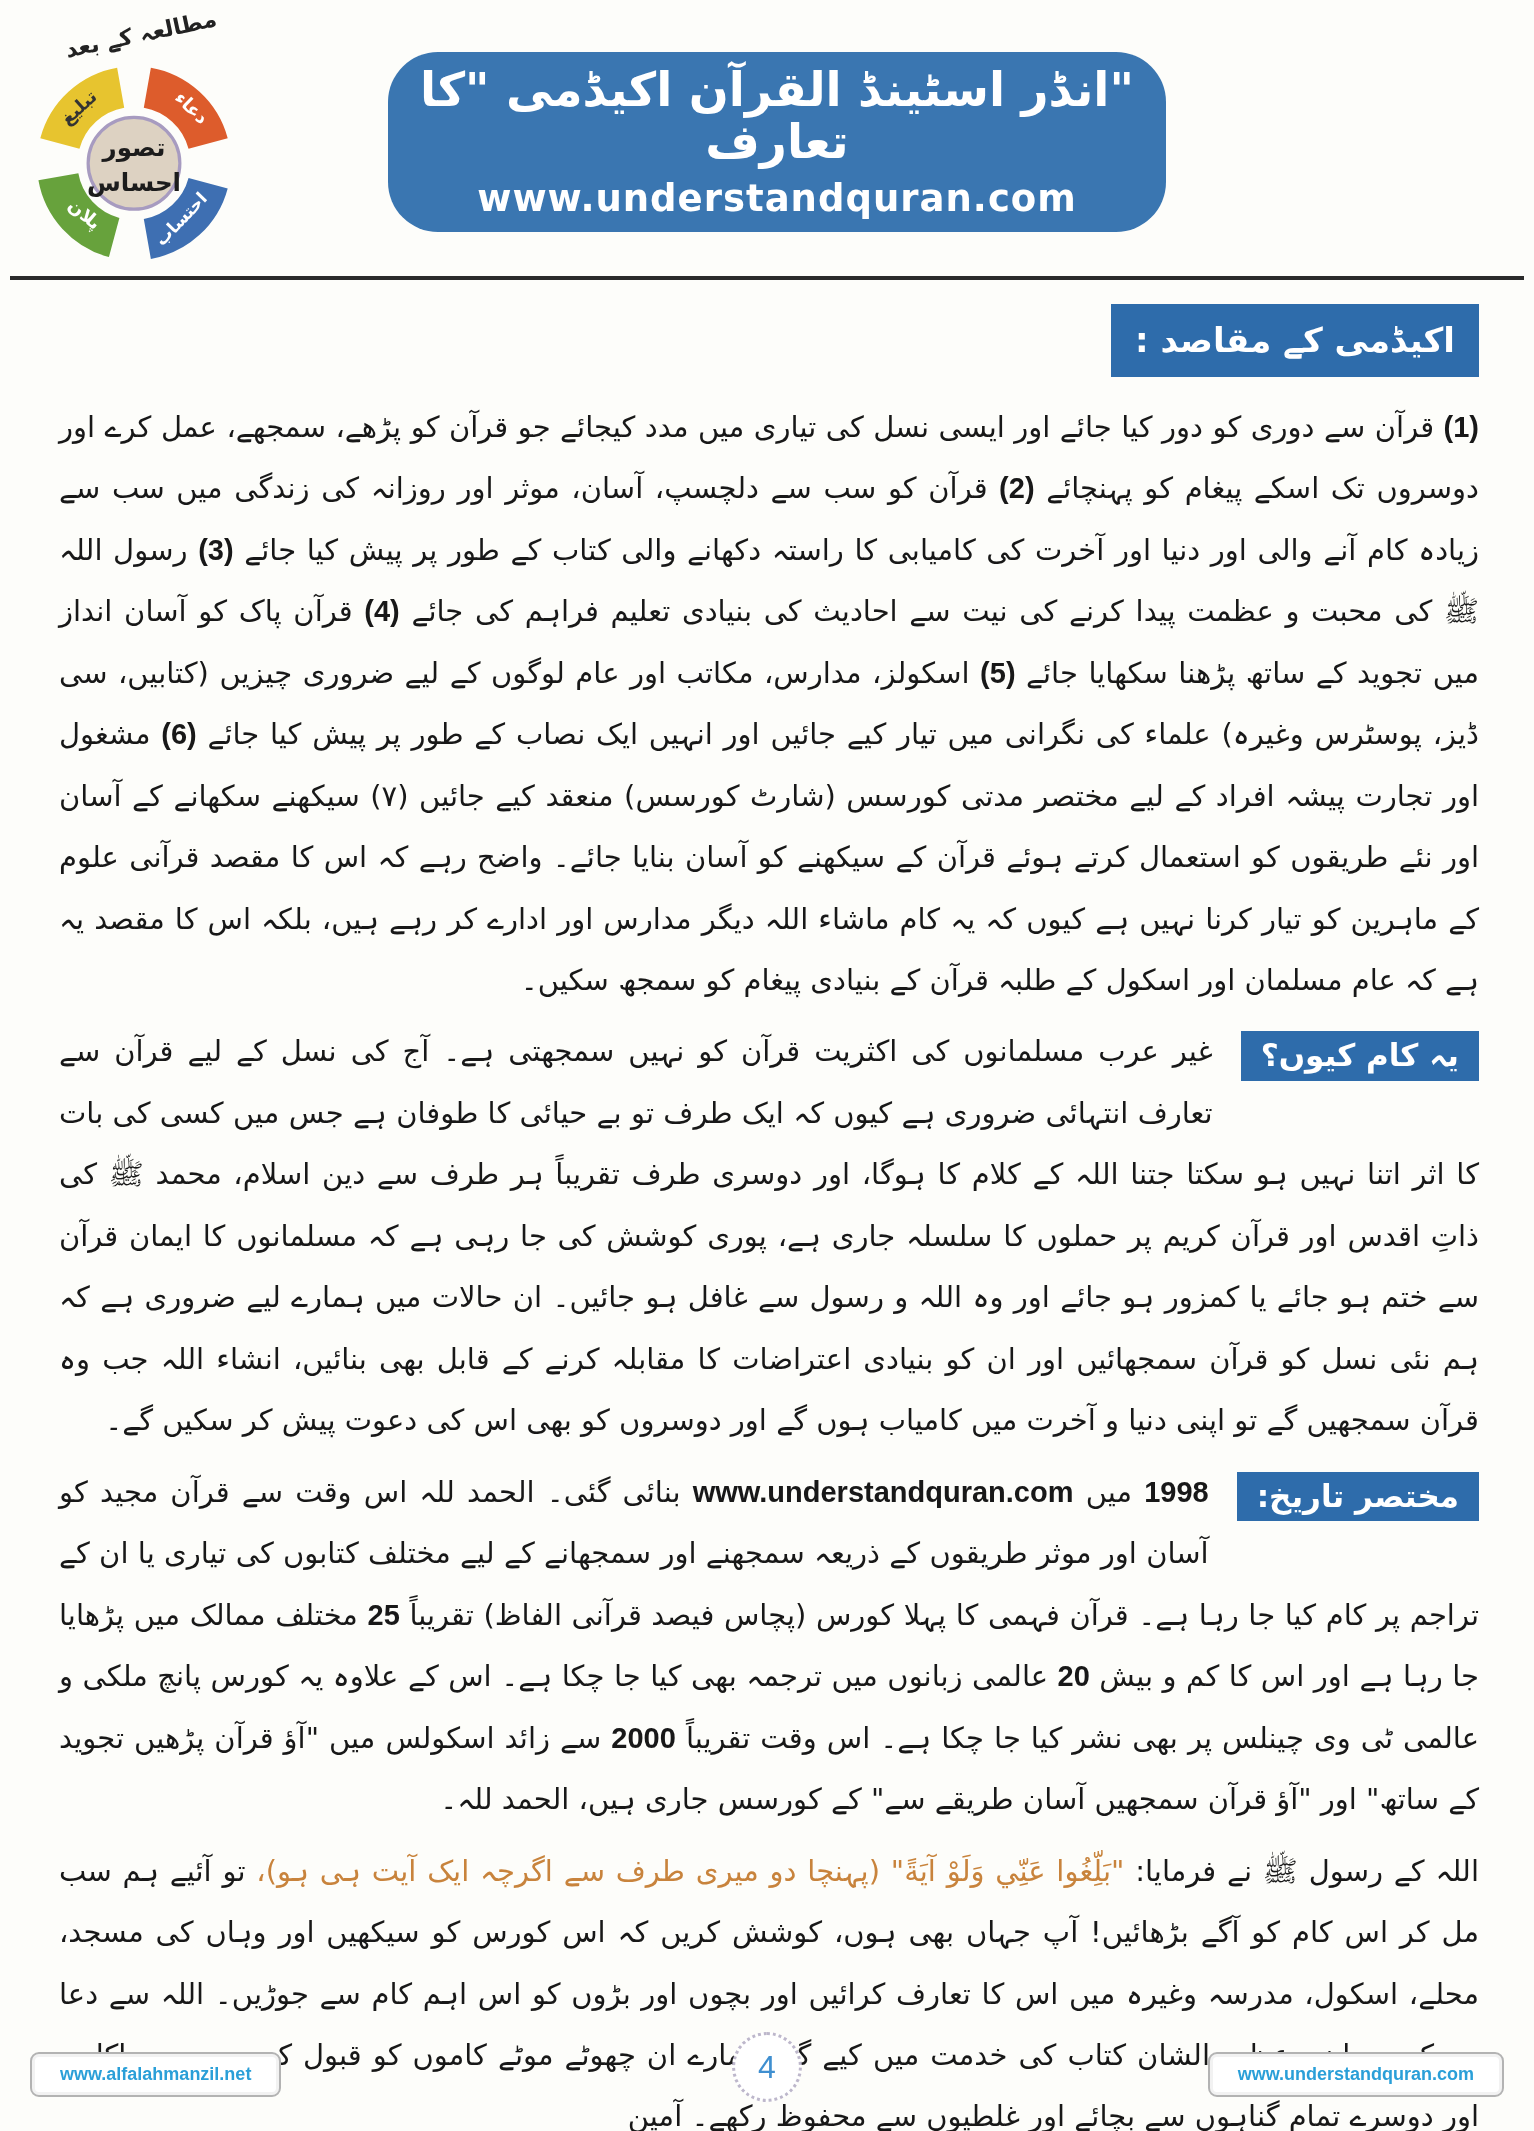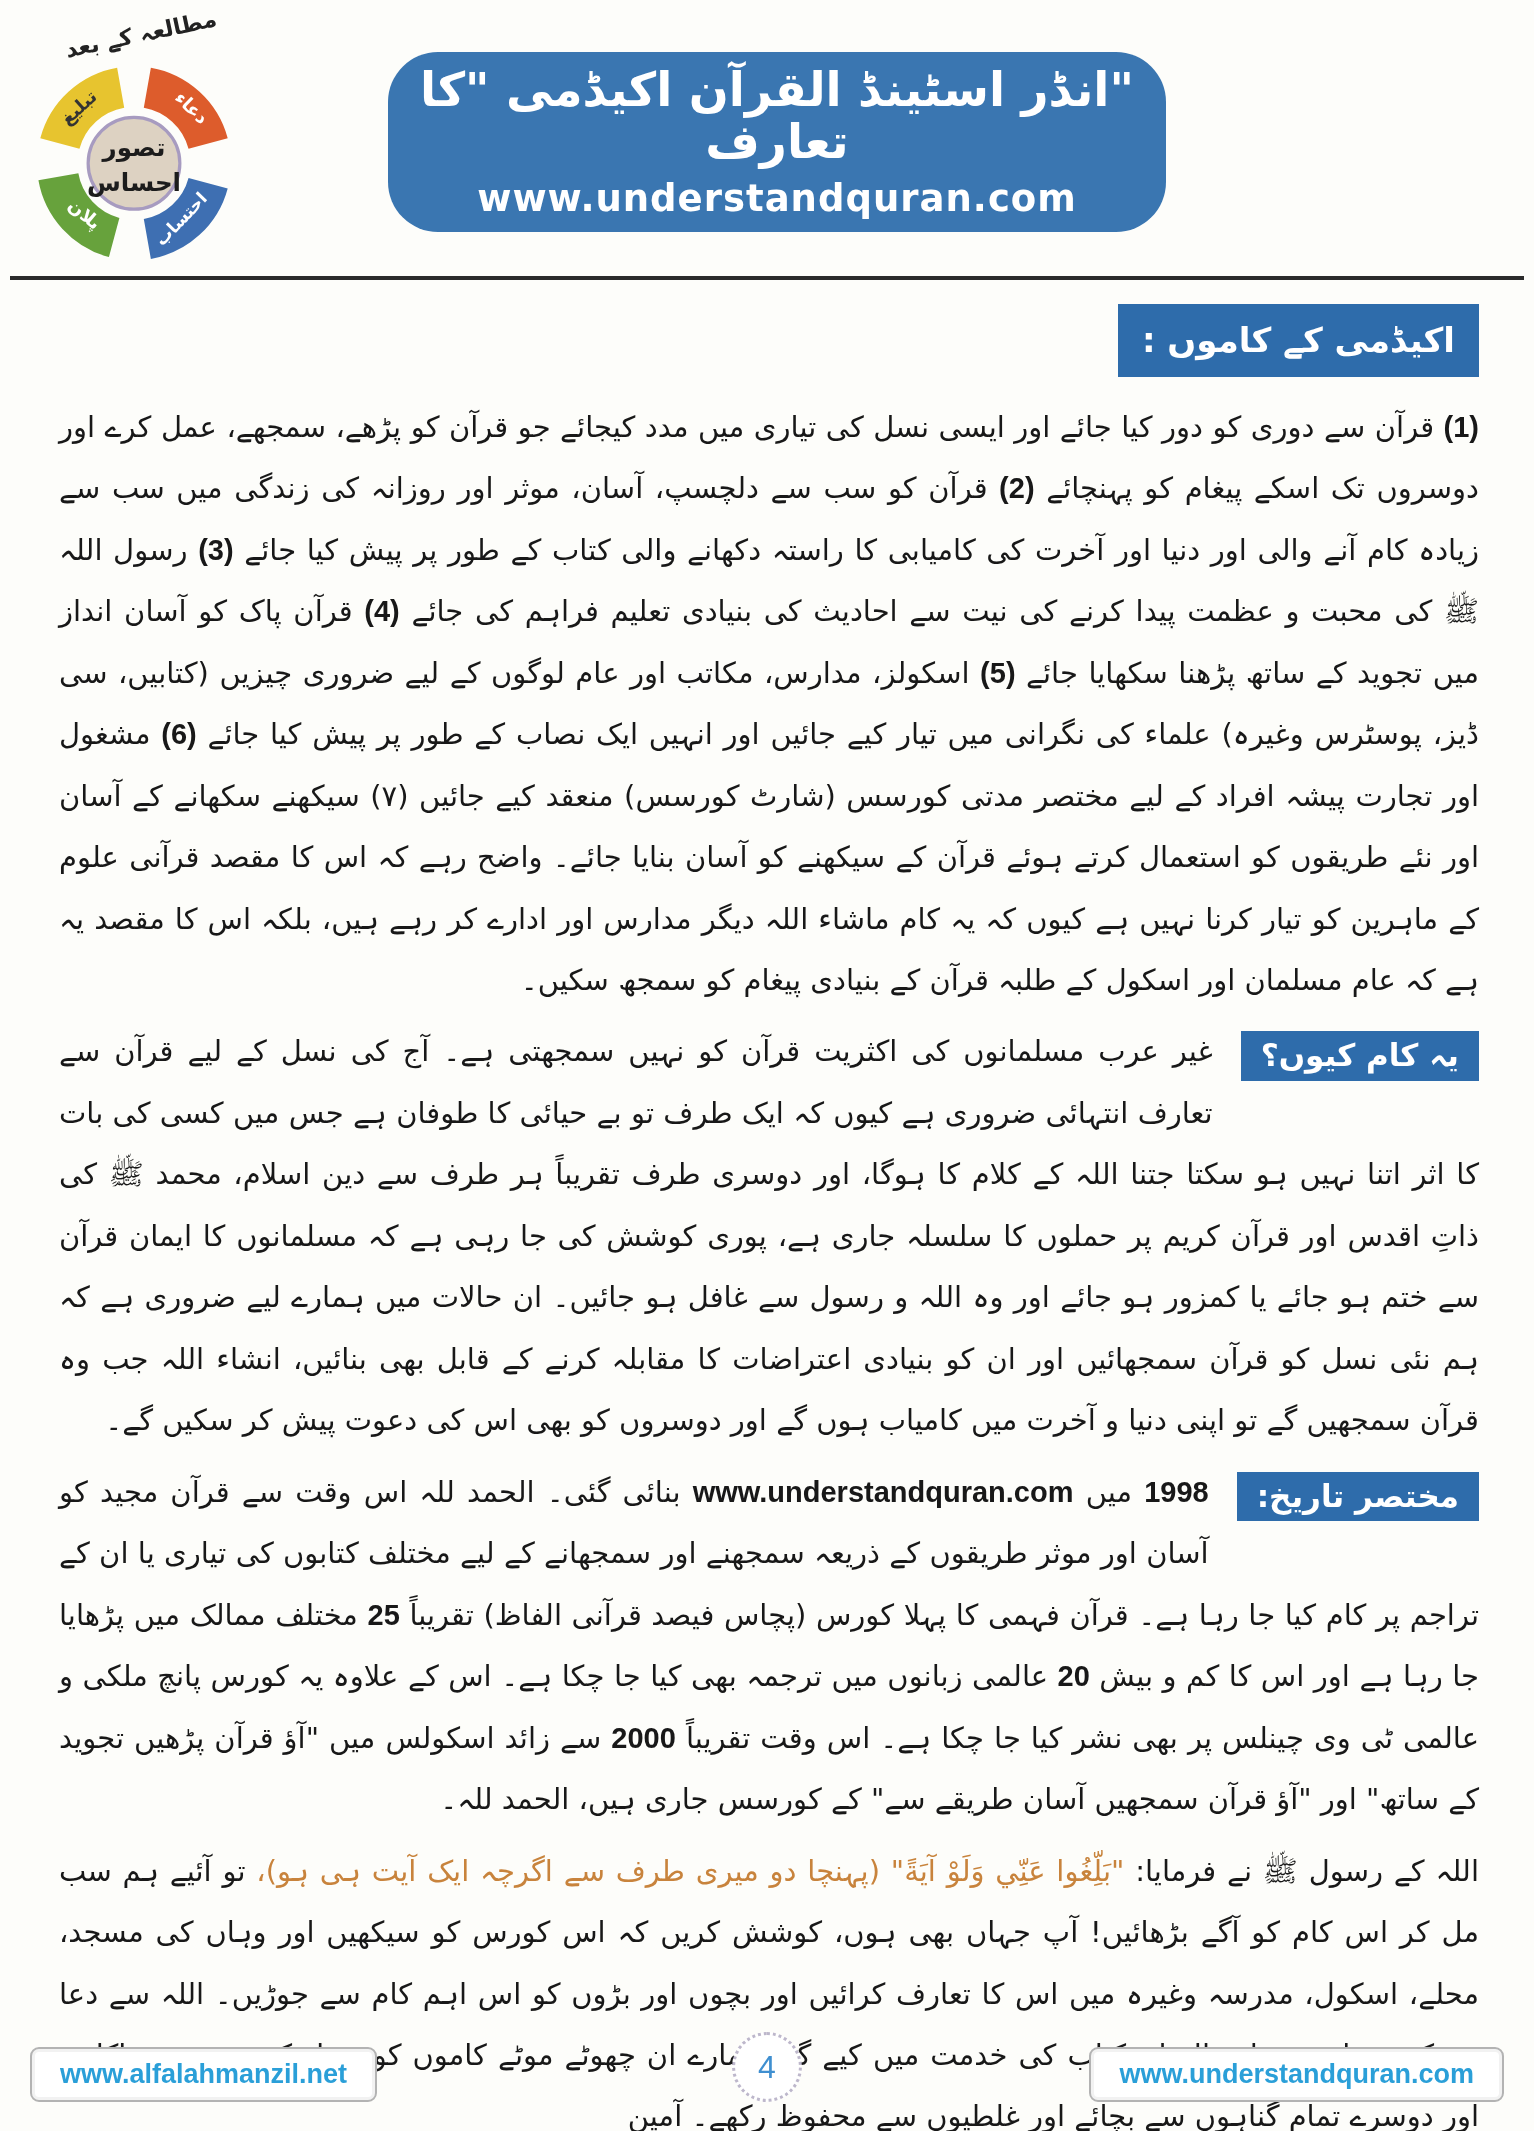--- a/index.html
+++ b/index.html
@@ -33,21 +33,21 @@
   .run-num{font-weight:bold;font-family:"Liberation Sans",sans-serif;}
   .run-bold{font-weight:normal;}
   .run-hadith{color:#c8833c;font-weight:normal;}
   
   .footer{
     position:absolute;left:0;right:0;bottom:22px;height:70px;
     display:flex;align-items:center;justify-content:space-between;padding:0 30px;
   }
   .f-box{
     border:2px solid #b3b3b3;border-radius:9px;padding:10px 28px;
-    color:#2a9fd8;font-weight:bold;font-size:27px;background:#fff;
+    color:#2a9fd8;font-weight:bold;font-size:18px;background:#fff;
     box-shadow:inset 0 0 0 3px #f2f2f2;direction:ltr;
     font-family:"Liberation Sans",sans-serif;
   }
   .page-num{
     position:absolute;left:50%;top:50%;transform:translate(-50%,-60%);
     width:64px;height:64px;border-radius:50%;border:3px dotted #bdb7cb;
     display:flex;align-items:center;justify-content:center;
     color:#3f8fd0;font-size:32px;background:#fff;
     font-family:"Liberation Sans",sans-serif;
   }
@@ -82,21 +82,21 @@
     <div class="banner">
       <div class="banner-title">"انڈر اسٹینڈ القرآن اکیڈمی "کا تعارف</div>
       <div class="banner-url">www.understandquran.com</div>
     </div>
   </div>
 
   <hr class="divider">
 
   <div class="main">
 
-    <div class="h-box h-block">اکیڈمی کے کاموں :</div>
+    <div class="h-box h-block">اکیڈمی کے مقاصد :</div>
 
     <p class="para"><span class="run-num">(1)</span><span> قرآن سے دوری کو دور کیا جائے اور ایسی نسل کی تیاری میں مدد کیجائے جو قرآن کو پڑھے، سمجھے، عمل کرے اور دوسروں تک اسکے پیغام کو پہنچائے </span><span class="run-num">(2)</span><span> قرآن کو سب سے دلچسپ، آسان، موثر اور روزانہ کی زندگی میں سب سے زیادہ کام آنے والی اور دنیا اور آخرت کی کامیابی کا راستہ دکھانے والی کتاب کے طور پر پیش کیا جائے </span><span class="run-num">(3)</span><span> رسول اللہ ﷺ کی محبت و عظمت پیدا کرنے کی نیت سے احادیث کی بنیادی تعلیم فراہم کی جائے </span><span class="run-num">(4)</span><span> قرآن پاک کو آسان انداز میں تجوید کے ساتھ پڑھنا سکھایا جائے </span><span class="run-num">(5)</span><span> اسکولز، مدارس، مکاتب اور عام لوگوں کے لیے ضروری چیزیں (کتابیں، سی ڈیز، پوسٹرس وغیرہ) علماء کی نگرانی میں تیار کیے جائیں اور انہیں ایک نصاب کے طور پر پیش کیا جائے </span><span class="run-num">(6)</span><span> مشغول اور تجارت پیشہ افراد کے لیے مختصر مدتی کورسس (شارٹ کورسس) منعقد کیے جائیں (۷) سیکھنے سکھانے کے آسان اور نئے طریقوں کو استعمال کرتے ہوئے قرآن کے سیکھنے کو آسان بنایا جائے۔ واضح رہے کہ اس کا مقصد قرآنی علوم کے ماہرین کو تیار کرنا نہیں ہے کیوں کہ یہ کام ماشاء اللہ دیگر مدارس اور ادارے کر رہے ہیں، بلکہ اس کا مقصد یہ ہے کہ عام مسلمان اور اسکول کے طلبہ قرآن کے بنیادی پیغام کو سمجھ سکیں۔</span></p>
 
     <p class="para"><span class="h-box h-float">یہ کام کیوں؟</span><span>غیر عرب مسلمانوں کی اکثریت قرآن کو نہیں سمجھتی ہے۔ آج کی نسل کے لیے قرآن سے تعارف انتہائی ضروری ہے کیوں کہ ایک طرف تو بے حیائی کا طوفان ہے جس میں کسی کی بات کا اثر اتنا نہیں ہو سکتا جتنا اللہ کے کلام کا ہوگا، اور دوسری طرف تقریباً ہر طرف سے دین اسلام، محمد ﷺ کی ذاتِ اقدس اور قرآن کریم پر حملوں کا سلسلہ جاری ہے، پوری کوشش کی جا رہی ہے کہ مسلمانوں کا ایمان قرآن سے ختم ہو جائے یا کمزور ہو جائے اور وہ اللہ و رسول سے غافل ہو جائیں۔ ان حالات میں ہمارے لیے ضروری ہے کہ ہم نئی نسل کو قرآن سمجھائیں اور ان کو بنیادی اعتراضات کا مقابلہ کرنے کے قابل بھی بنائیں، انشاء اللہ جب وہ قرآن سمجھیں گے تو اپنی دنیا و آخرت میں کامیاب ہوں گے اور دوسروں کو بھی اس کی دعوت پیش کر سکیں گے۔</span></p>
 
     <p class="para"><span class="h-box h-float">مختصر تاریخ:</span><span class="run-num">1998</span><span> میں </span><span class="run-num">www.understandquran.com</span><span> بنائی گئی۔ الحمد للہ اس وقت سے </span><span class="run-bold">قرآن مجید</span><span> کو آسان اور موثر طریقوں کے ذریعہ سمجھنے اور سمجھانے کے لیے مختلف کتابوں کی تیاری یا ان کے تراجم پر کام کیا جا رہا ہے۔ قرآن فہمی کا پہلا کورس (پچاس فیصد قرآنی الفاظ) تقریباً </span><span class="run-num">25</span><span> مختلف ممالک میں پڑھایا جا رہا ہے اور اس کا کم و بیش </span><span class="run-num">20</span><span> عالمی زبانوں میں ترجمہ بھی کیا جا چکا ہے۔ اس کے علاوہ یہ کورس پانچ ملکی و عالمی ٹی وی چینلس پر بھی نشر کیا جا چکا ہے۔ اس وقت تقریباً </span><span class="run-num">2000</span><span> سے زائد اسکولس میں "آؤ قرآن پڑھیں تجوید کے ساتھ" اور "آؤ قرآن سمجھیں آسان طریقے سے" کے کورسس جاری ہیں، </span><span class="run-bold">الحمد للہ</span><span>۔</span></p>
 
     <p class="para"><span>اللہ کے رسول ﷺ نے فرمایا: </span><span class="run-hadith">"بَلِّغُوا عَنِّي وَلَوْ آيَةً"</span><span class="run-hadith"> (پہنچا دو میری طرف سے اگرچہ ایک آیت ہی ہو)،</span><span> تو آئیے ہم سب مل کر اس کام کو آگے بڑھائیں! آپ جہاں بھی ہوں، کوشش کریں کہ اس کورس کو سیکھیں اور وہاں کی مسجد، محلے، اسکول، مدرسہ وغیرہ میں اس کا تعارف کرائیں اور بچوں اور بڑوں کو اس اہم کام سے جوڑیں۔ اللہ سے دعا ہے کہ وہ اپنی عظیم الشان کتاب کی خدمت میں کیے گئے ہمارے ان چھوٹے موٹے کاموں کو قبول کرے، ہمیں ریاکاری اور دوسرے تمام گناہوں سے بچائے اور غلطیوں سے محفوظ رکھے۔ آمین</span></p>
 
   </div>

